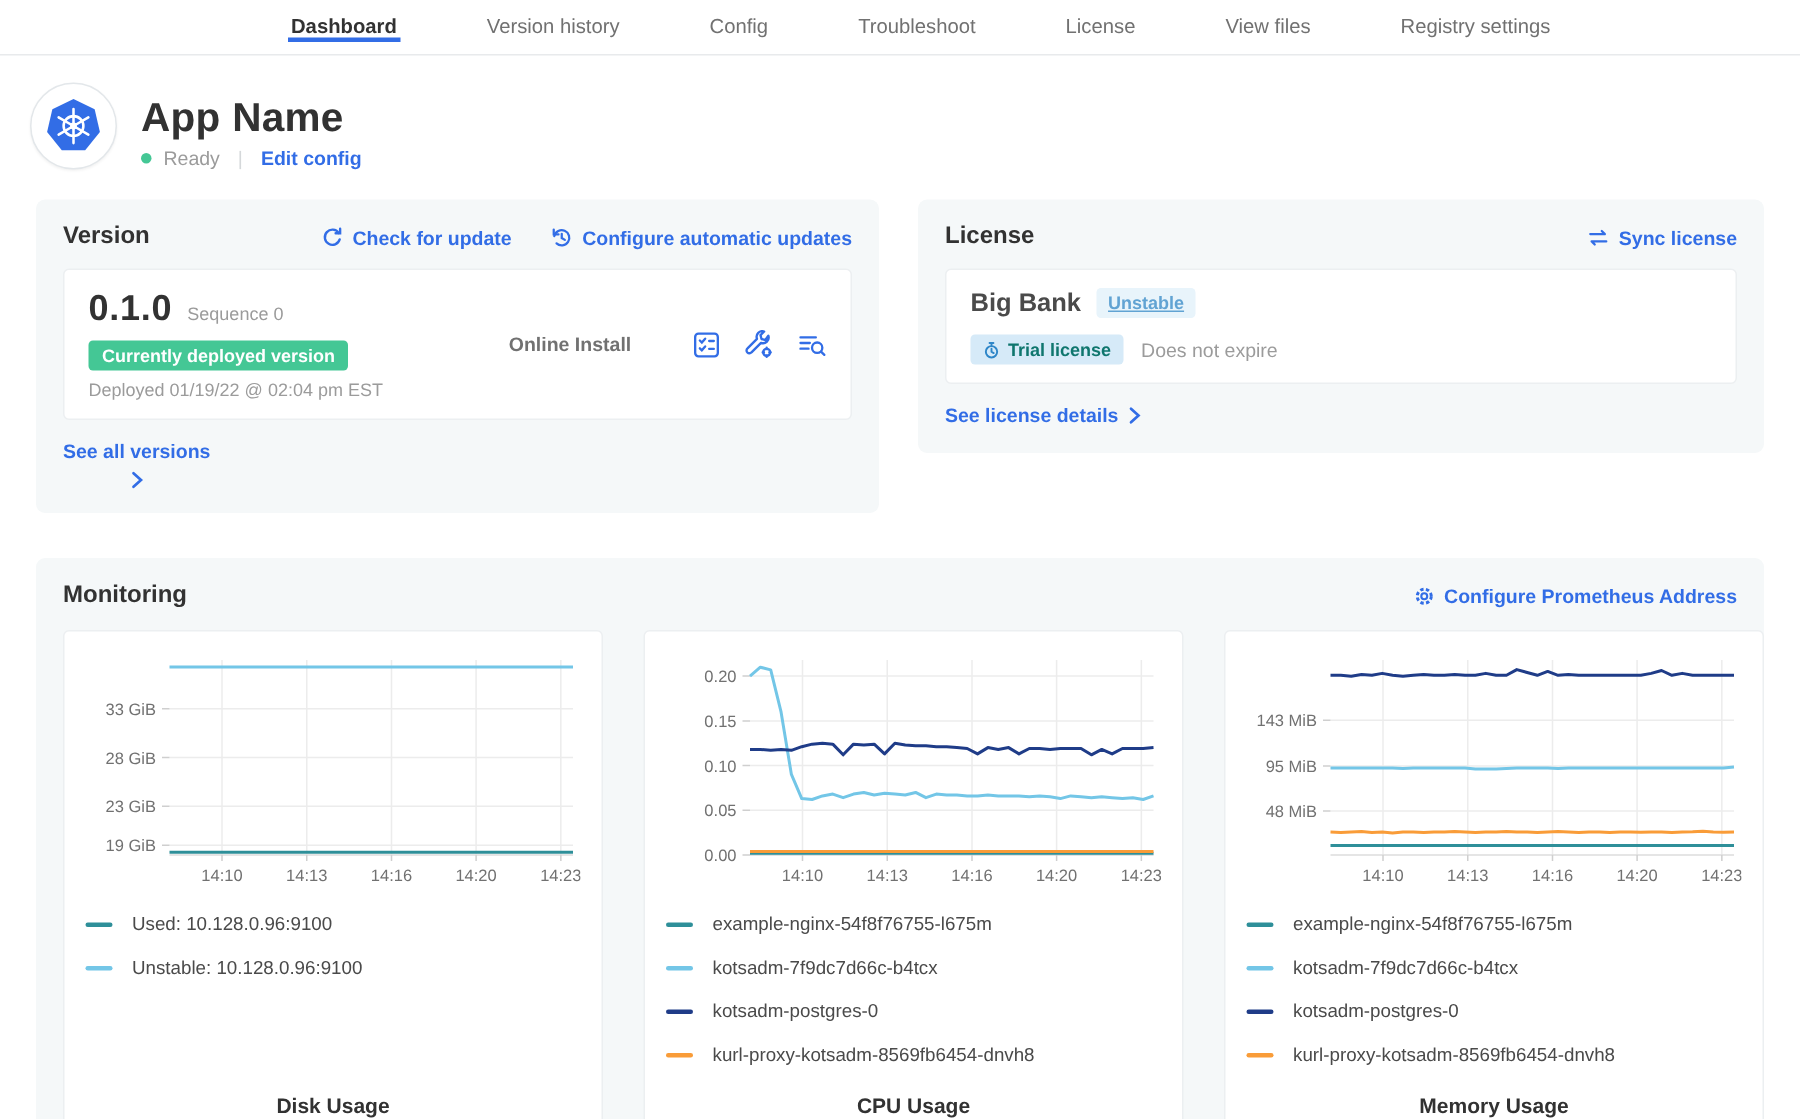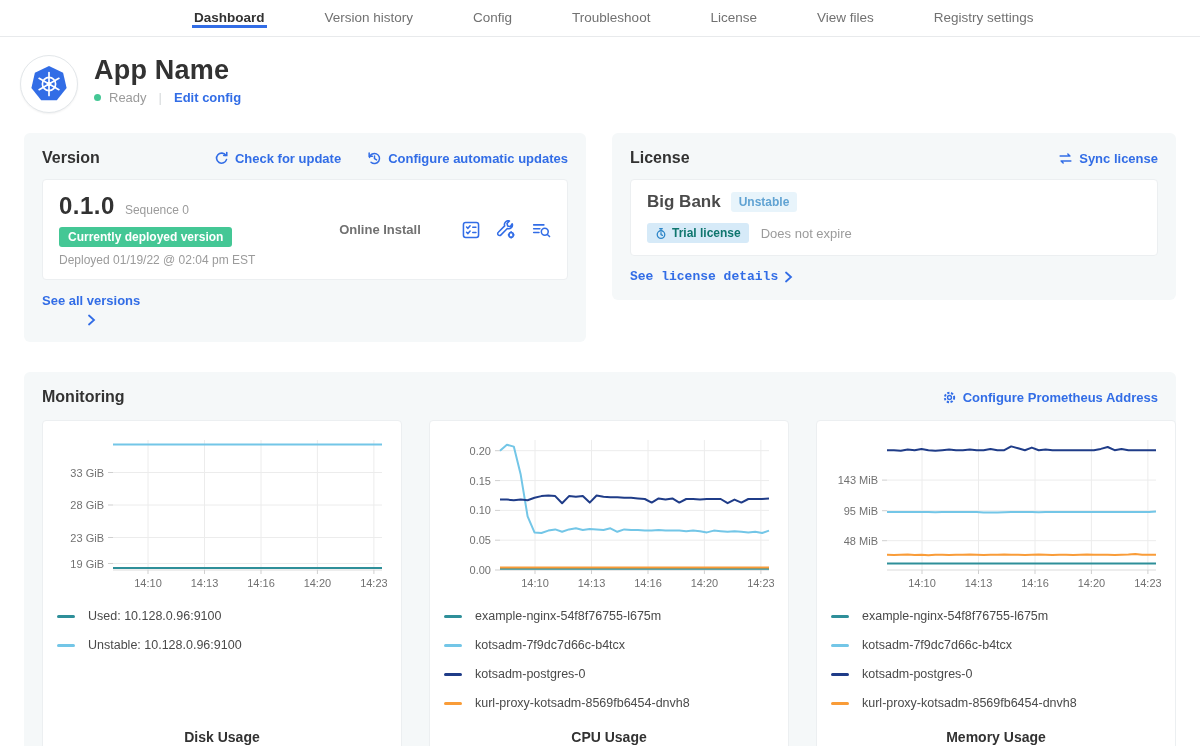--- a/index.html
+++ b/index.html
@@ -7,21 +7,21 @@
     font-family:"Liberation Sans", sans-serif; color:#323232; }
 
   
   .topnav { display:flex; align-items:center; gap:56px; padding-left:192px;
     border-bottom:1px solid #e8eaec; background:#fff; height:37px; }
   .tab { font-size:13.5px; color:#717171; display:flex; align-items:center;
     padding:0 2px; cursor:pointer; border-bottom:3px solid transparent; margin-bottom:-1px; }
   .tab.active { color:#323232; font-weight:bold; border-bottom-color:#326de6; }
 
   
-  .app-header { display:flex; align-items:flex-start; gap:16px; padding:18px 24px 6px 20px; }
+  .app-header { display:flex; align-items:flex-end; gap:16px; padding:18px 24px 6px 20px; }
   .app-logo { width:58px; height:58px; border-radius:50%; background:#fff;
     border:1px solid #e3e7ea; box-shadow:0 1px 2px rgba(0,0,0,.06);
     display:flex; align-items:center; justify-content:center; }
   .app-title { font-size:27px; font-weight:bold; letter-spacing:.2px; }
   .app-status-row { display:flex; align-items:center; gap:8px; margin-top:4px; font-size:13px; }
   .dot { width:7px; height:7px; border-radius:50%; background:#44c795; }
   .status-text { color:#9b9b9b; }
   .vdiv { color:#d5d8da; margin:0 4px; }
   a.link { color:#326de6; font-weight:bold; text-decoration:none; font-size:13px;
     display:inline-flex; align-items:center; gap:6px; cursor:pointer; }
@@ -47,21 +47,21 @@
     font-size:12px; font-weight:bold; padding:3px 9px; border-radius:3px; }
   .deployed-at { font-size:12px; color:#9b9b9b; }
   .vb-mid { flex:1; text-align:center; font-size:13px; color:#717171; font-weight:bold; }
   .vb-actions { display:flex; gap:15px; color:#326de6; }
   .vb-actions .icon { cursor:pointer; }
   .see-link { margin-top:13px; }
 
   .lic-row1 { display:flex; align-items:center; gap:10px; }
   .lic-name { font-size:17px; font-weight:bold; color:#4a4a4a; }
   .badge-channel { background:#e8f4fb; color:#61a3d3; font-size:12px; font-weight:bold;
-    padding:3px 8px; border-radius:3px; }
+    padding:3px 8px; border-radius:3px;text-decoration:underline; }
   .lic-row2 { display:flex; align-items:center; gap:12px; margin-top:11px; }
   .badge-trial { background:#d6eaf8; color:#0f766e; font-size:12px; font-weight:bold;
     padding:3px 8px; border-radius:3px; display:inline-flex; align-items:center; gap:5px; }
   .lic-expiry { font-size:13px; color:#9b9b9b; }
 
   
   .monitor-panel { margin:30px 24px 0 24px; height:390px; }
   .charts-row { display:flex; gap:27px; margin-top:14px; }
   .chart-card { width:360px; height:340px; background:#fff; border:1px solid #eceff1;
     border-radius:4px; padding:12px 14px 10px 14px; display:flex; flex-direction:column; }
@@ -221,21 +221,21 @@
                 <path d="M7 5.9v2.3l1.7 1"></path>
                 <path d="M5.5 1.4h3M7 1.4v1.8"></path>
             </svg>
           </span>
           <span>Trial license</span>
         </span>
         <span class="lic-expiry">Does not expire</span>
       </div>
     </div>
 
-    <a class="link see-link" style="display:inline-flex;font-family:Liberation Mono, monospace;">
+    <a class="link see-link" style="display:inline-flex;">
       <span>See license details</span>
       <span class="icon">
         <svg width="9" height="12" viewBox="0 0 9 12" fill="none" stroke="#326de6" stroke-width="1.8" stroke-linecap="round">
             <path d="M2 1.5L7 6l-5 4.5"></path>
           </svg>
       </span>
     </a>
   </section>
 </div>
 

